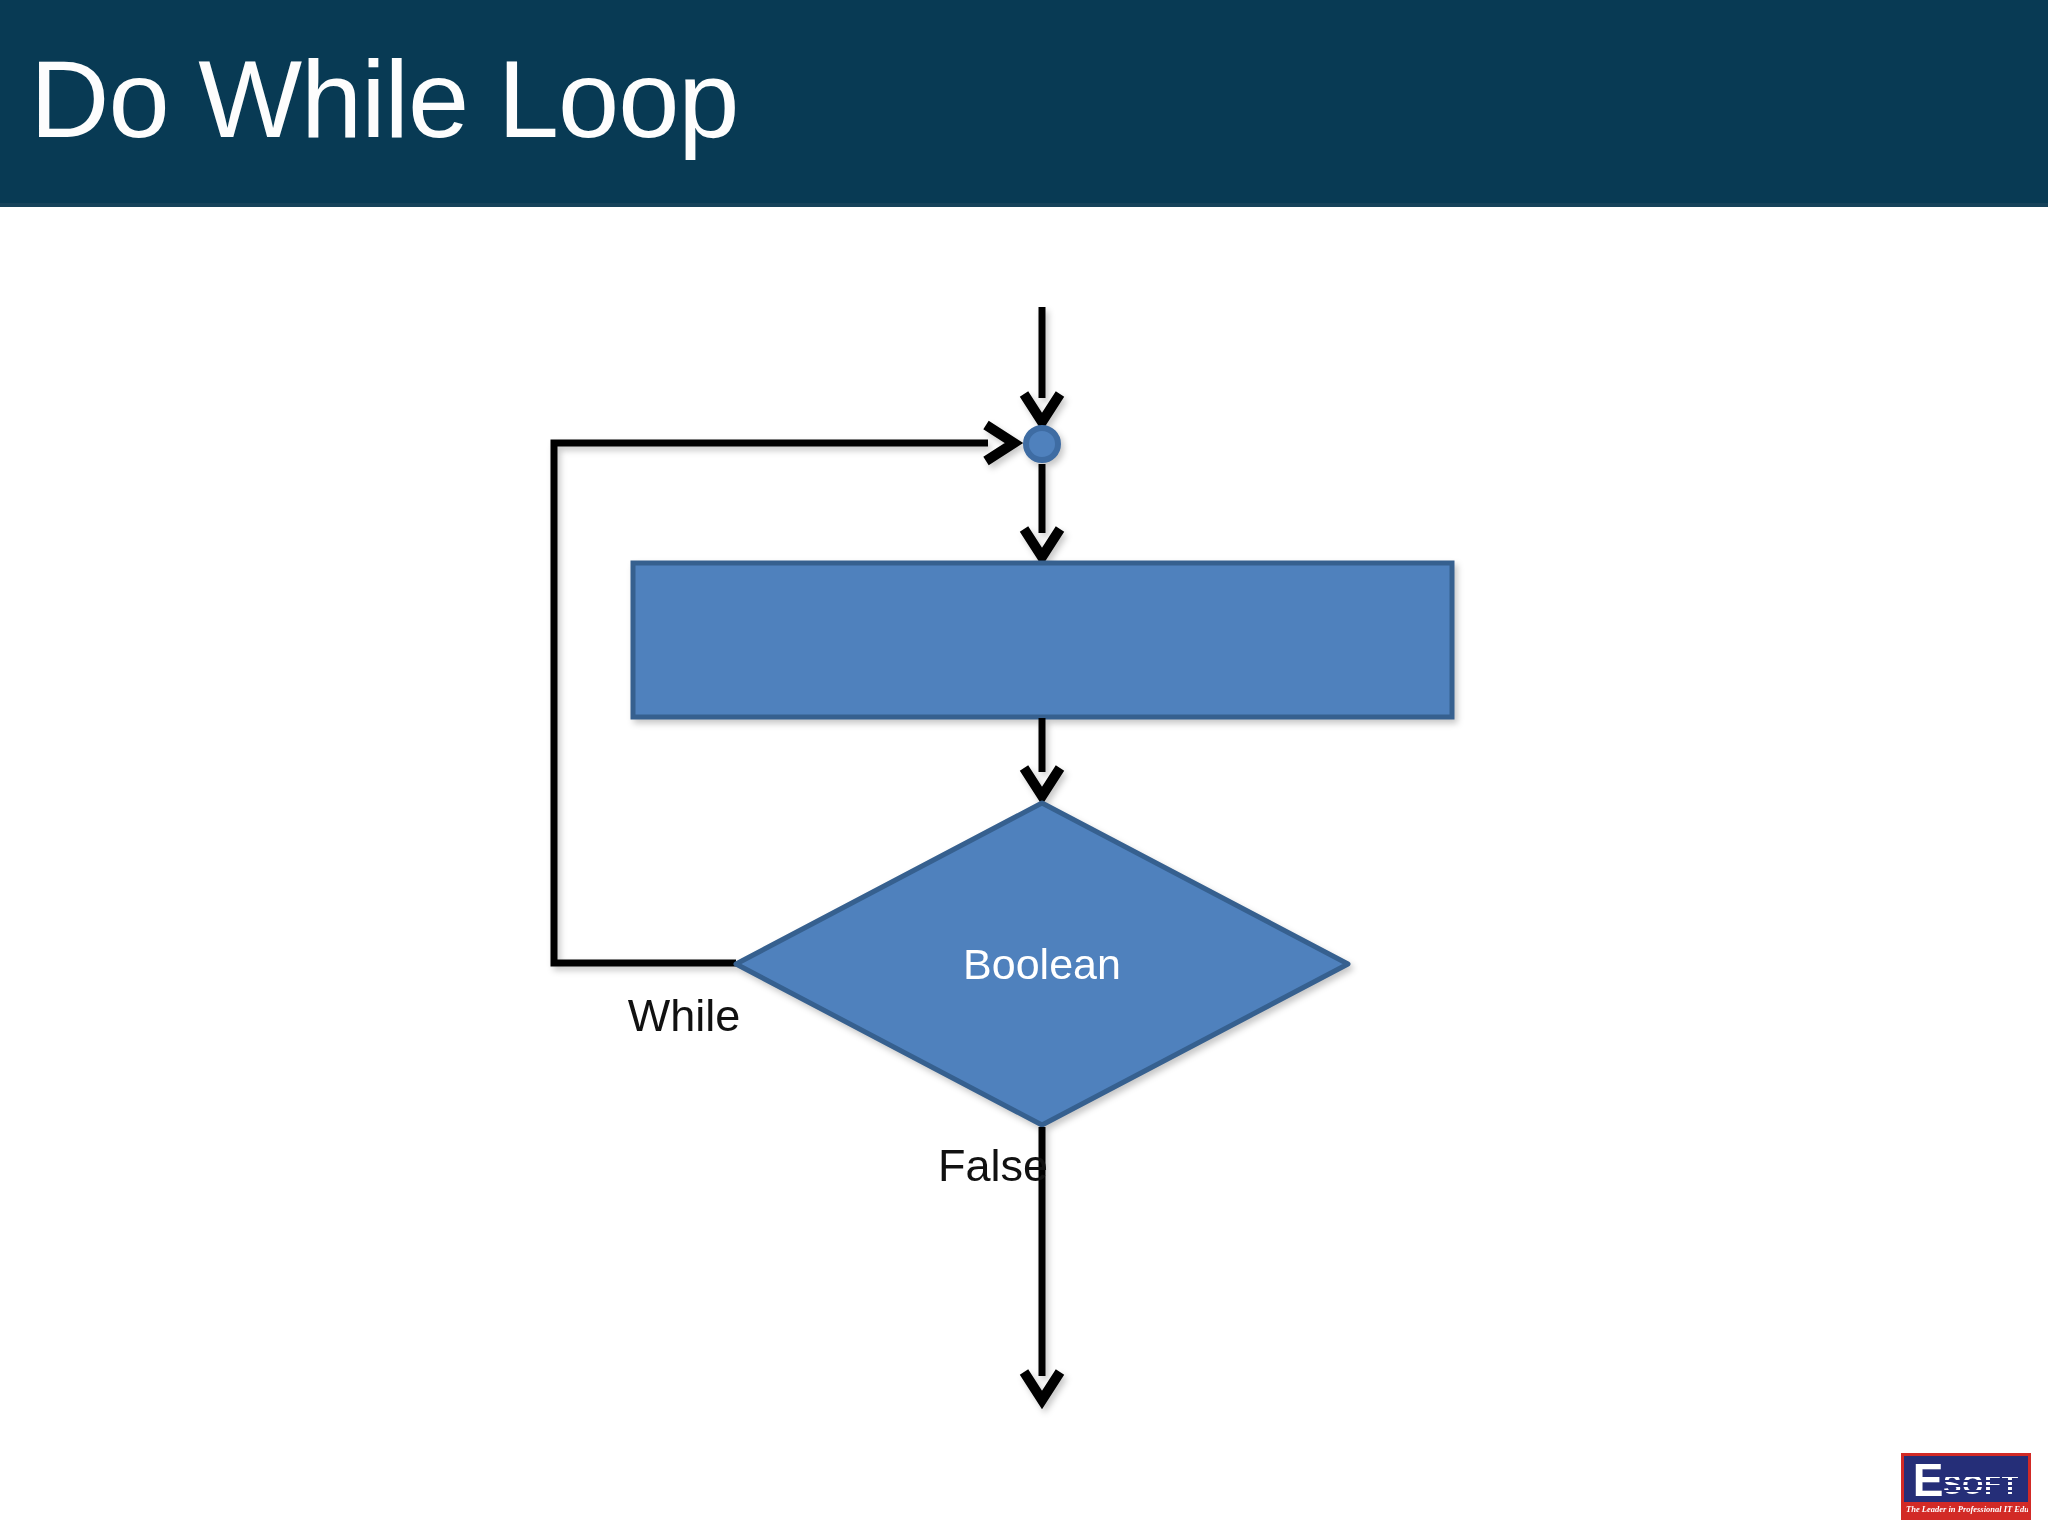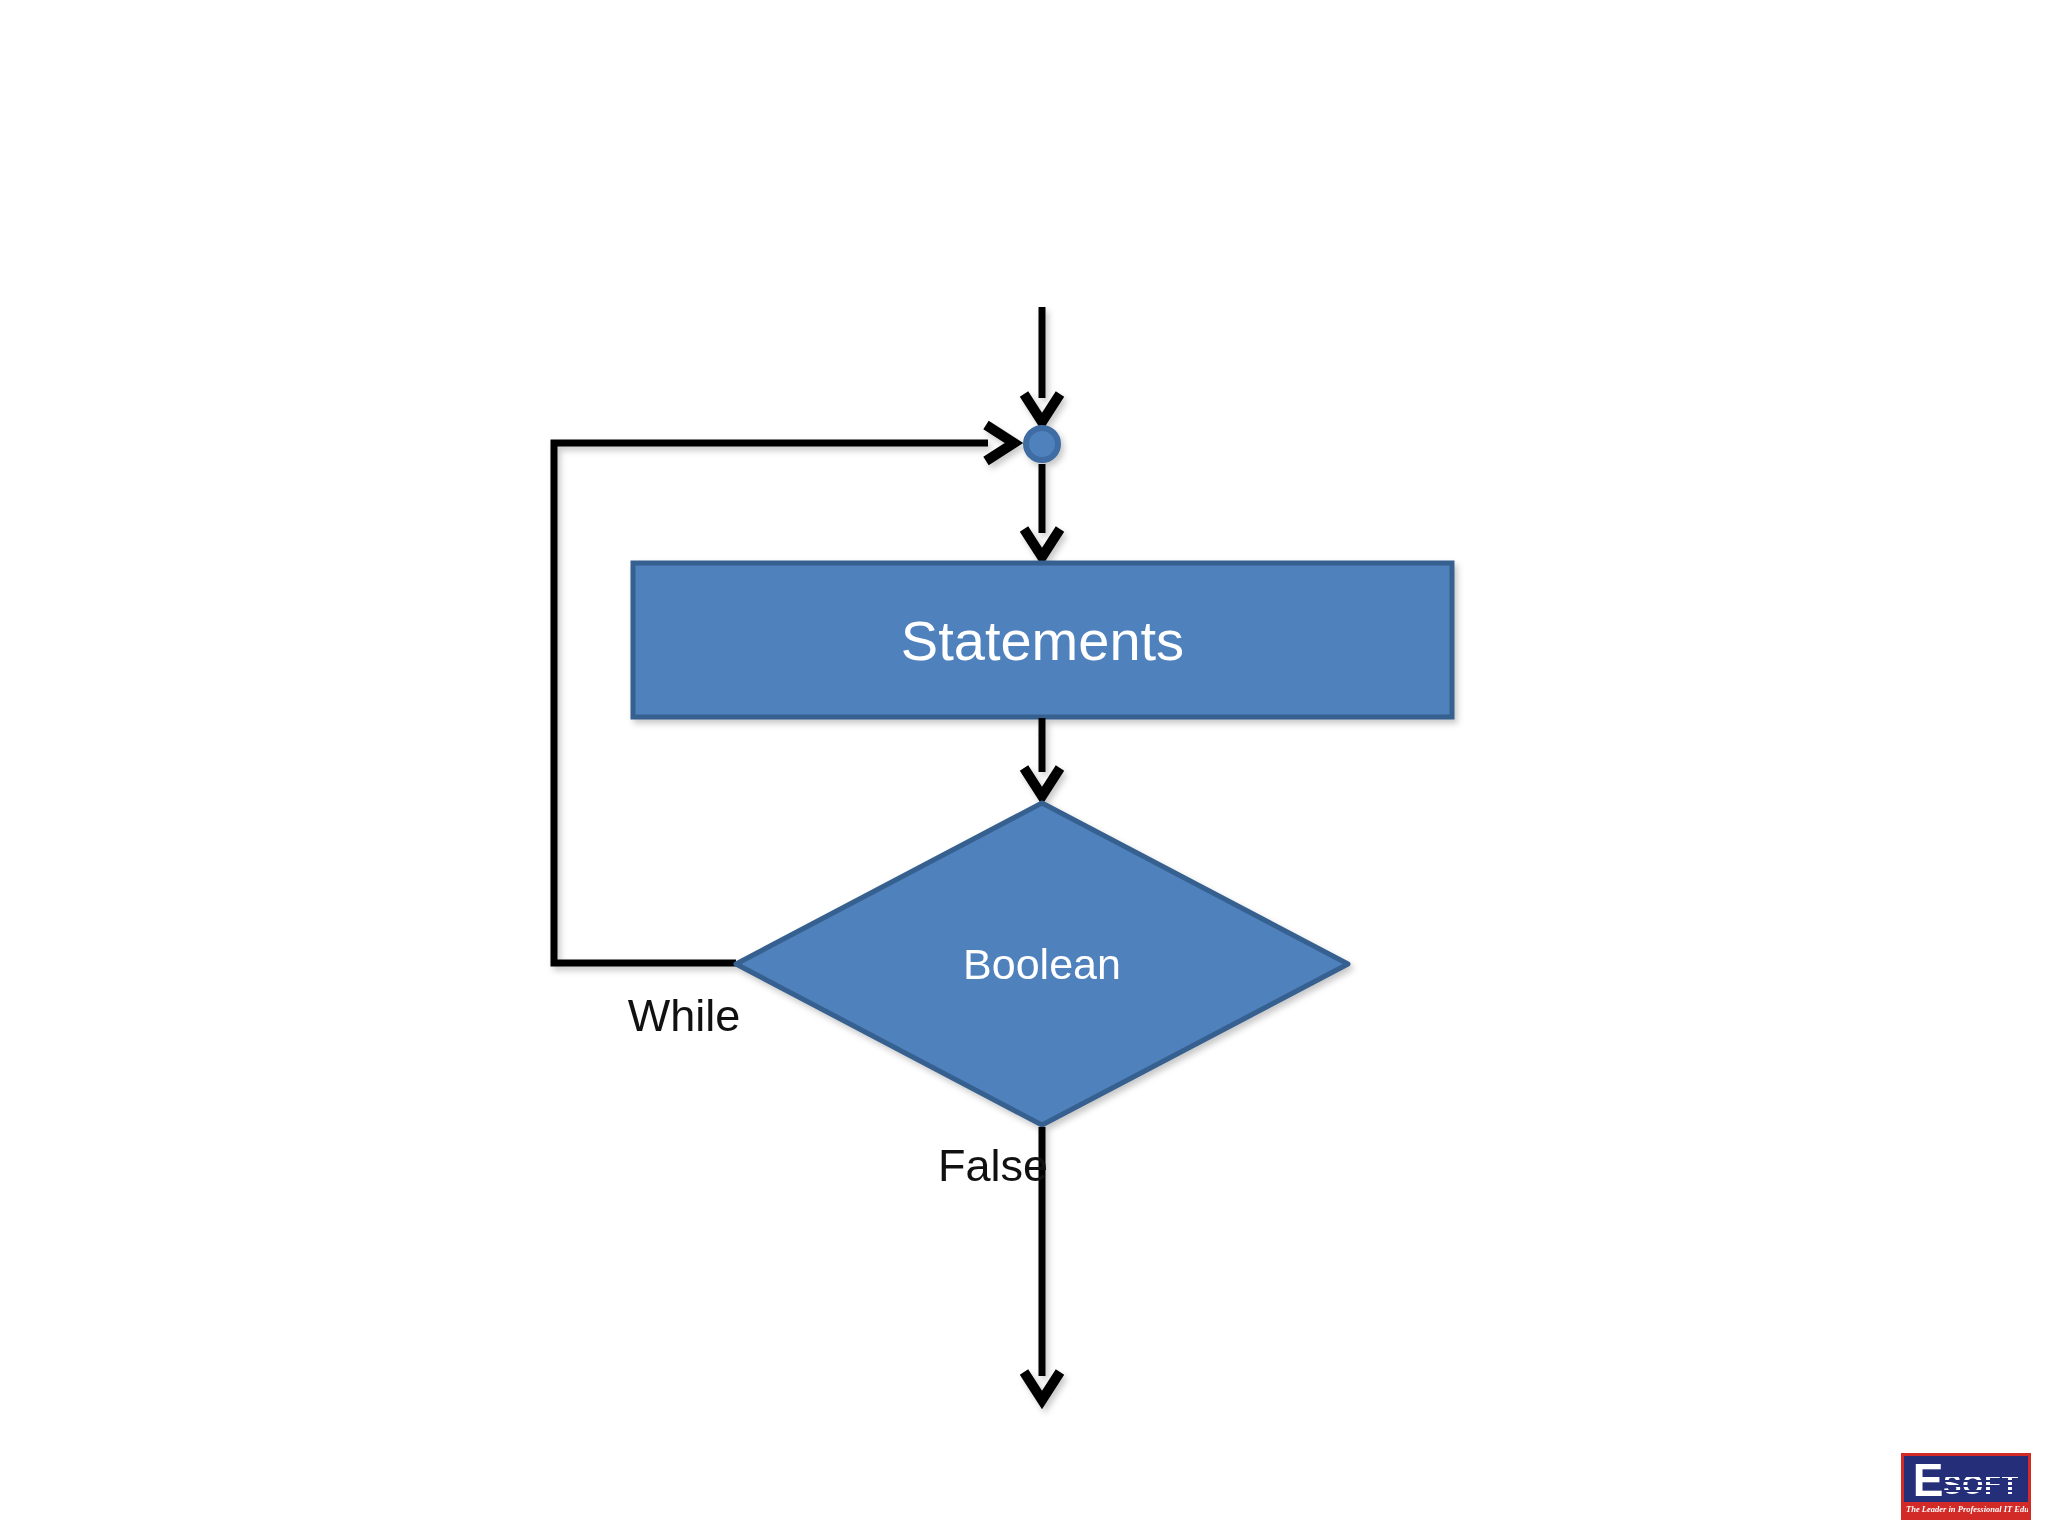--- a/index.html
+++ b/index.html
@@ -115,20 +115,23 @@
     white-space: nowrap;
     overflow: hidden;
     padding: 1px 2px 2px 2px;
   }
 </style>
 </head>
 <body>
 
 <div class="slide">
 
+  <div class="header">
+    <h1>Do While Loop</h1>
+  </div>
 
   <div class="canvas">
 
     <svg class="flow" viewBox="0 0 2048 1536" width="2048" height="1536">
       <g class="shapes">
 
         <path class="edge" d="M 1042 307 V 398"></path>
         <path class="head" d="M 1024 394 L 1042 422 L 1060 394"></path>
 
         <path class="edge" d="M 736 963 H 554 V 443 H 988"></path>
@@ -144,23 +147,20 @@
         <path class="edge" d="M 1042 718 V 772"></path>
         <path class="head" d="M 1024 768 L 1042 796 L 1060 768"></path>
 
         <polygon class="node-fill node-diamond" points="1042,803 1348,964 1042,1125 736,964"></polygon>
 
         <path class="edge" d="M 1042 1127 V 1376"></path>
         <path class="head" d="M 1024 1372 L 1042 1400 L 1060 1372"></path>
       </g>
     </svg>
 
-    <div class="node-label label-statements">
-      <span>Statements</span>
-    </div>
 
     <div class="node-label label-decision">
       <span>Boolean</span>
     </div>
 
     <div class="edge-label label-true">While</div>
     <div class="edge-label label-false">False</div>
 
     <div class="logo">
       <div class="logo-row">

